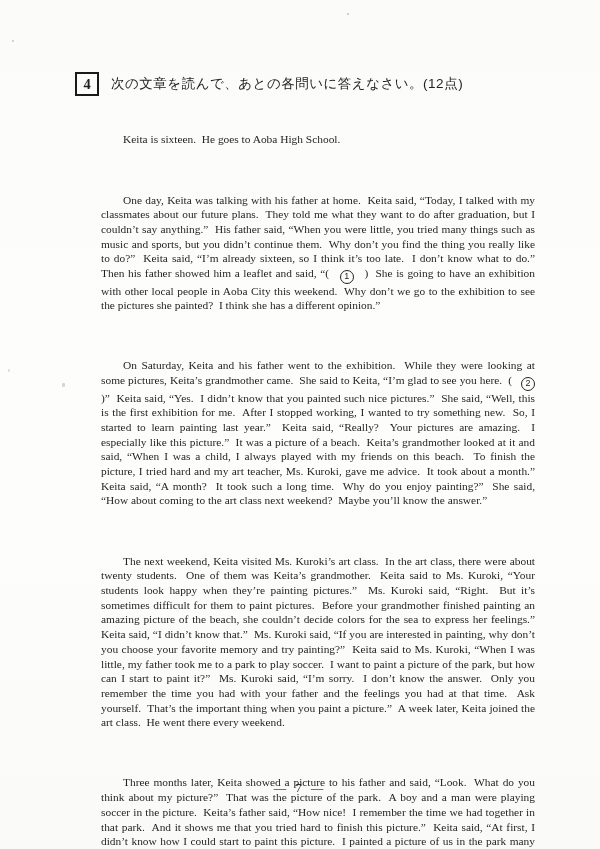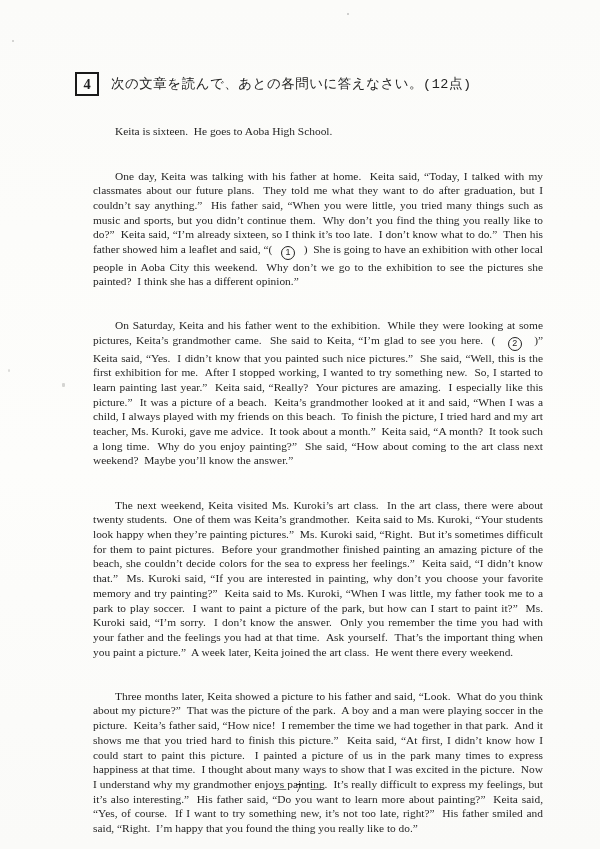--- a/index.html
+++ b/index.html
@@ -25,36 +25,36 @@
   .qbox {
     width: 20px; height: 20px;
     border: 2px solid #1a1a1a;
     background: #fdfdfb;
     display: flex; align-items: center; justify-content: center;
     font-weight: bold; font-size: 14.5px;
     flex: 0 0 auto;
   }
   .instruction {
     margin-left: 12px;
-    font-family: Liberation Mono, monospace;
+    font-family: Liberation Sans, sans-serif;
     font-size: 13.5px;
     letter-spacing: 0.5px;
     white-space: nowrap;
   }
   .passage {
     position: absolute;
     left: 93px; top: 95px;
     width: 450px;
     font-size: 11.4px;
     line-height: 14.7px;
     text-align: justify;
     white-space: pre-wrap;
   }
   .passage p {
-    margin: 0;
+    margin: 8px;
     text-indent: 22px;
   }
   .circ {
     display: inline-block;
     width: 12px; height: 12px;
     line-height: 11.5px;
     border: 1.2px solid #222;
     border-radius: 50%;
     text-align: center;
     text-indent: 0;

